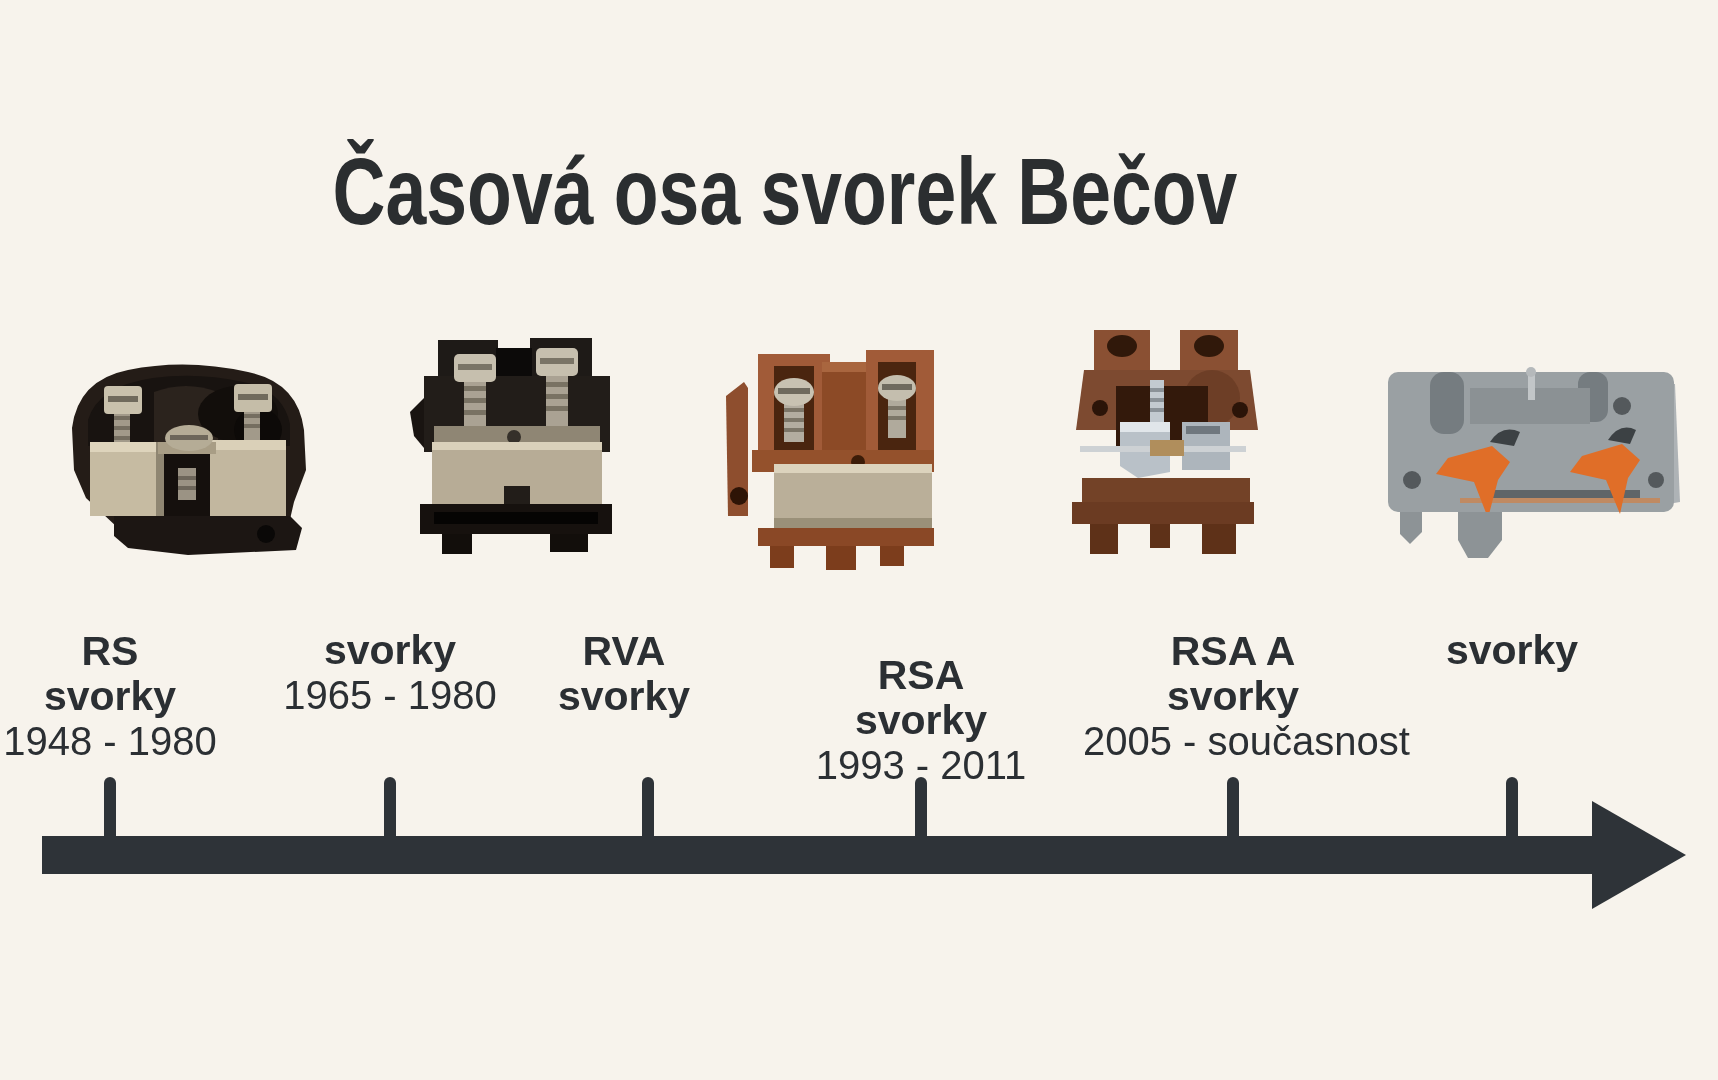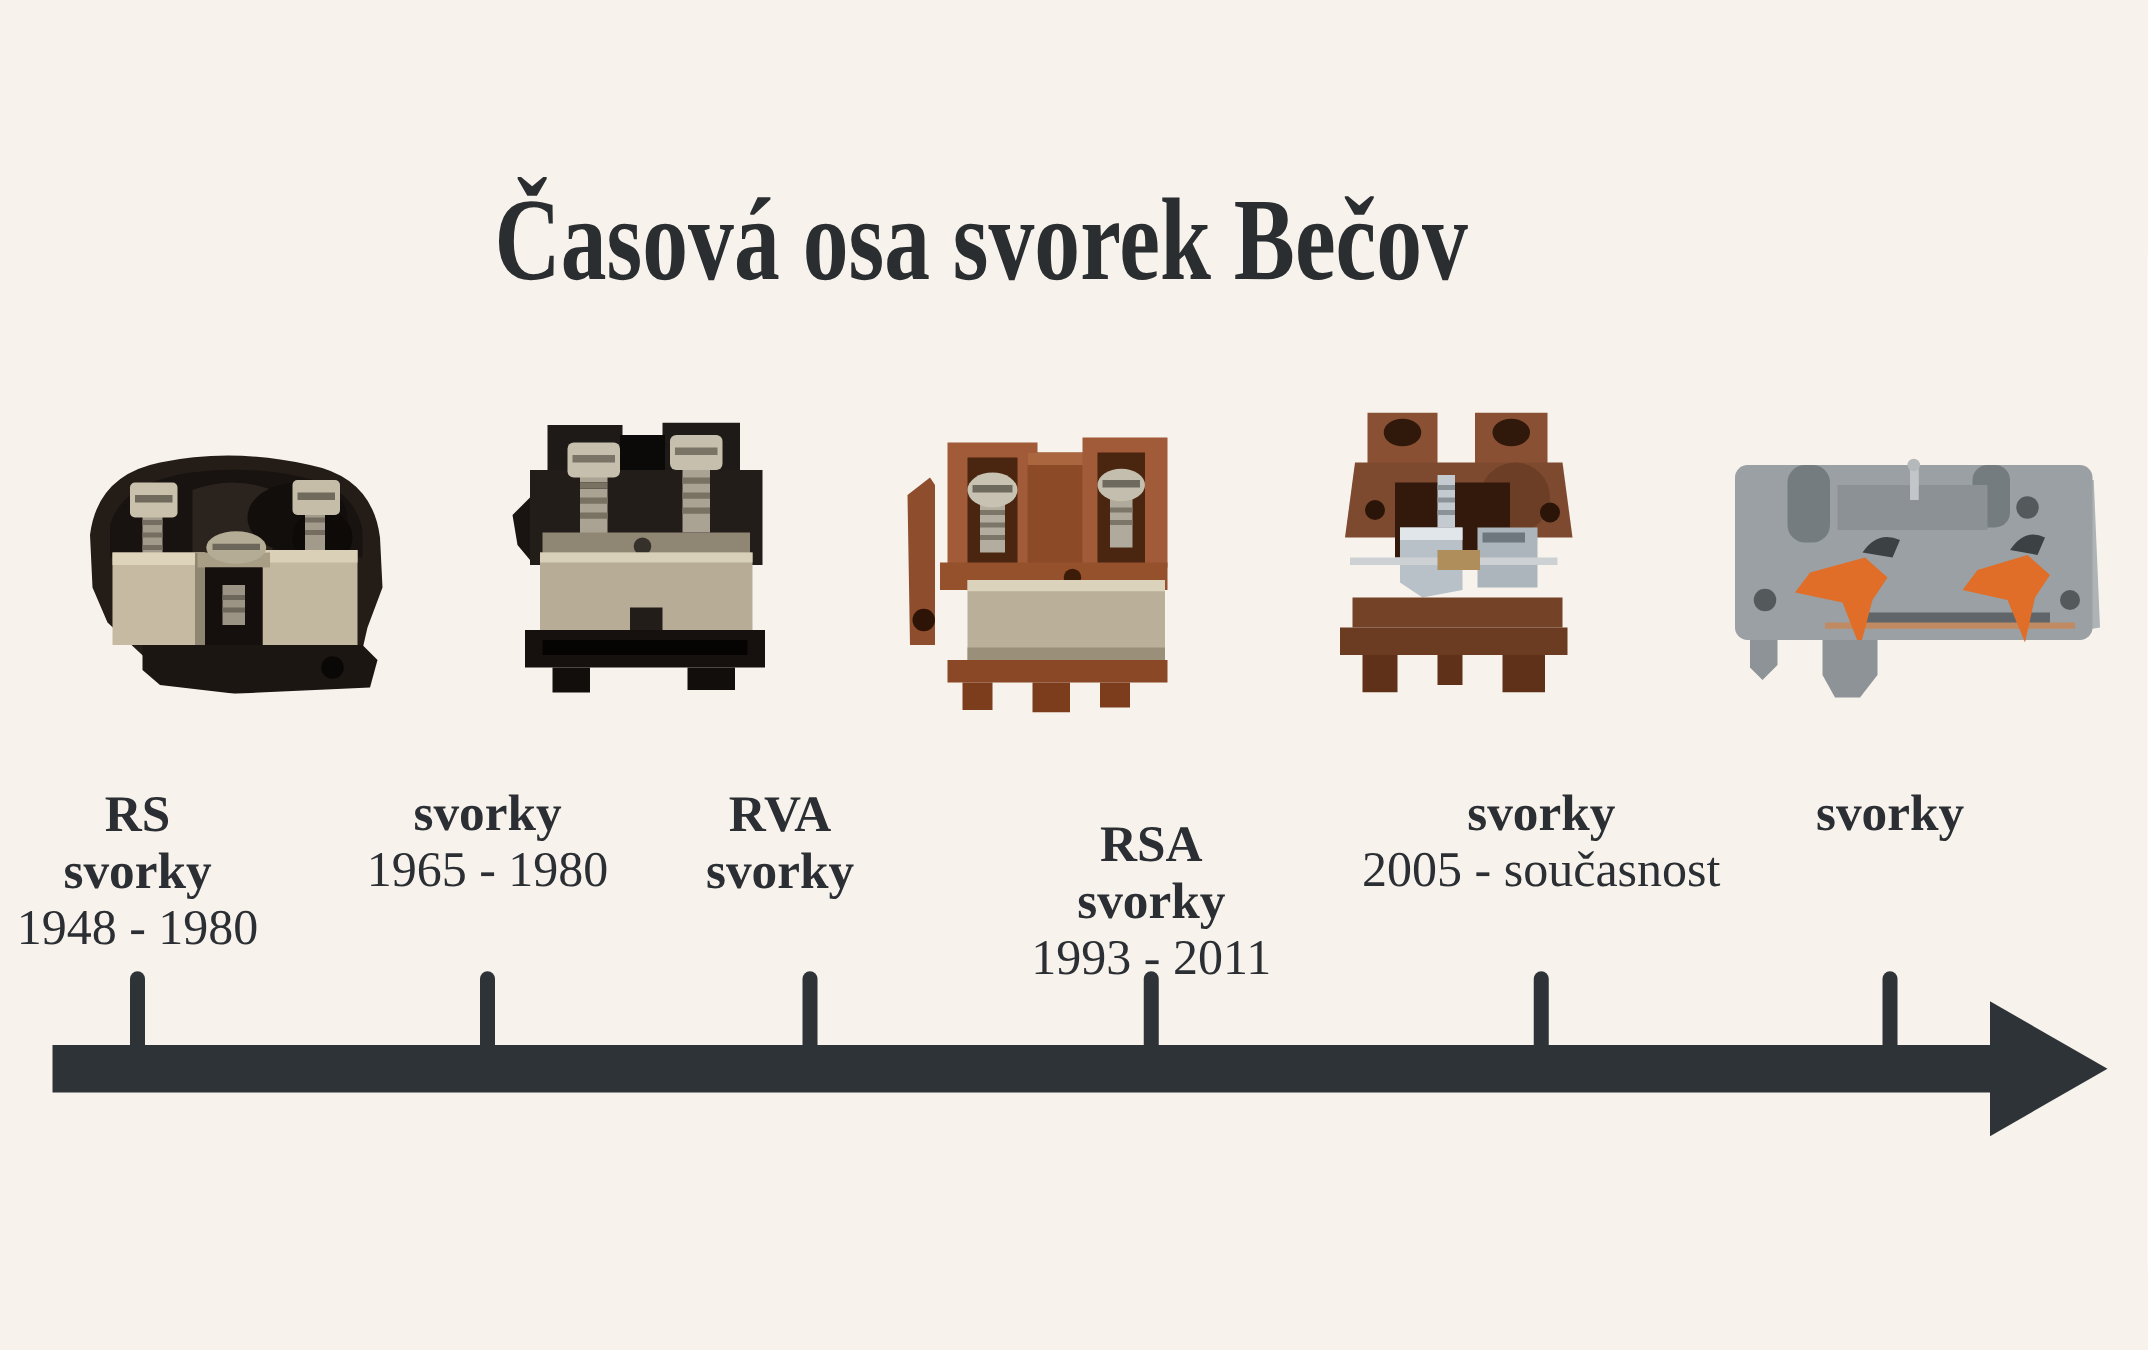--- a/index.html
+++ b/index.html
@@ -1,19 +1,19 @@
 <!DOCTYPE html>
 <html style="--bg: #f7f3ec; --fg: #2b2f33; --arrow: #2e3338;"><head>
 <meta charset="utf-8">
 <style>
   html,body { margin:0; padding:0; }
   .stage {
     position:relative; width:1718px; height:1080px;
     background:var(--bg, #f7f3ec); overflow:hidden;
-    font-family:Liberation Serif, serif; color:var(--fg, #2b2f33);
+    font-family:Liberation Sans, sans-serif; color:var(--fg, #2b2f33);
   }
   .title {
     position:absolute; top:138px; left:0; width:1570px;
     text-align:center; font-size:94px; font-weight:700; line-height:108px;
     letter-spacing:0; white-space:nowrap; color:#2b2e30;
     transform:scaleX(0.78); transform-origin:50% 50%;
   }
   .photo { position:absolute; }
   .photo svg { display:block; width:100%; height:100%; }
   .col { position:absolute; top:628px; width:300px; text-align:center; }
@@ -218,20 +218,21 @@
   <div class="col col-2">
     <div class="name">RVA</div>
     <div class="kind">svorky</div>
   </div>
   <div class="col col-3">
     <div class="name">RSA</div>
     <div class="kind">svorky</div>
     <div class="period">1993 - 2011</div>
   </div>
   <div class="col col-4">
+    <div class="name">RSA A</div>
     <div class="kind">svorky</div>
     <div class="period">2005 - současnost</div>
   </div>
   <div class="col col-5">
     <div class="kind">svorky</div>
   </div>
 
   <div class="tick tick-0"></div>
   <div class="tick tick-1"></div>
   <div class="tick tick-2"></div>

